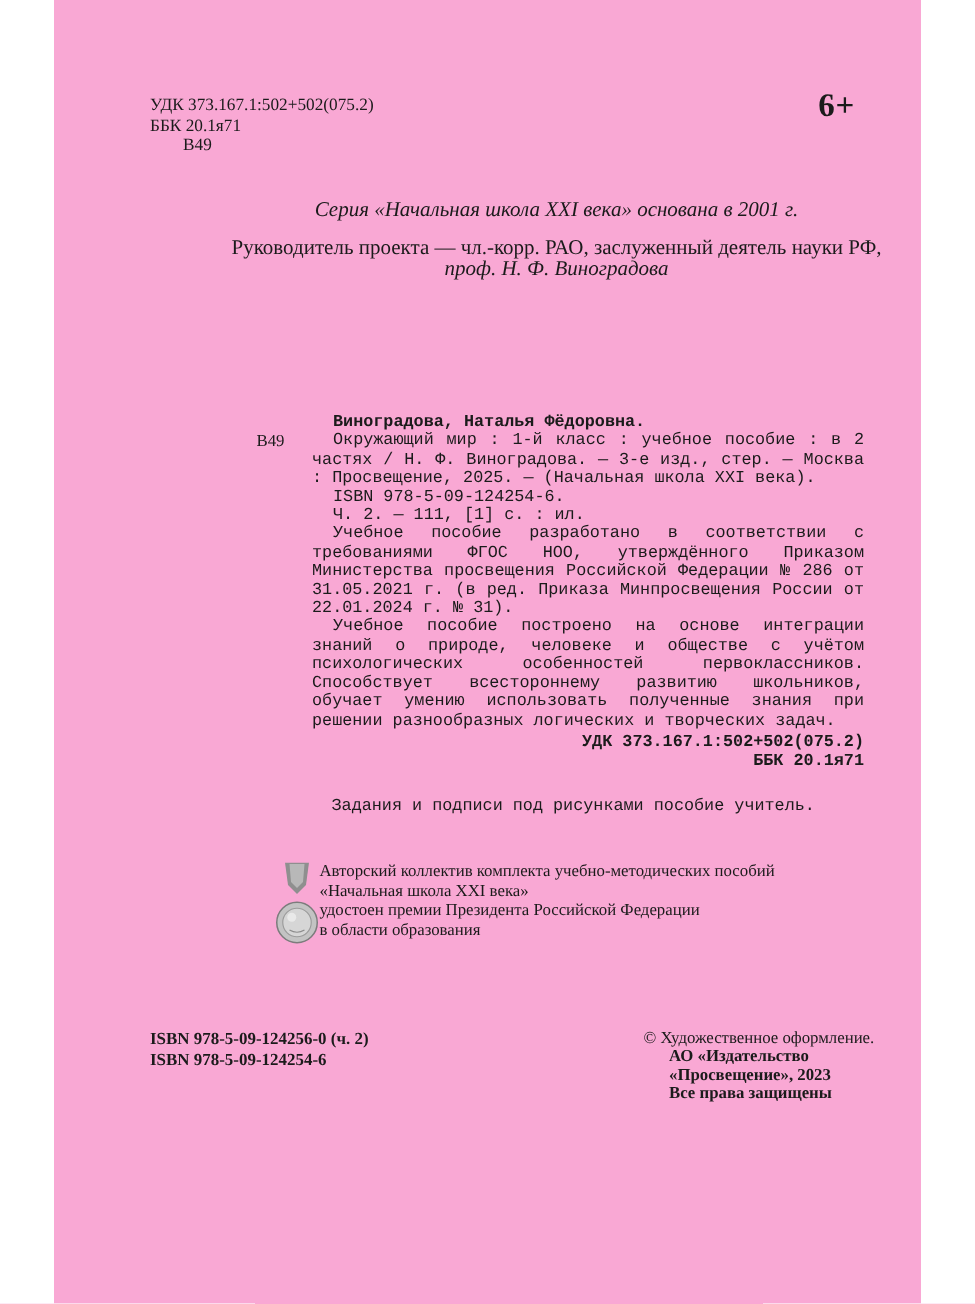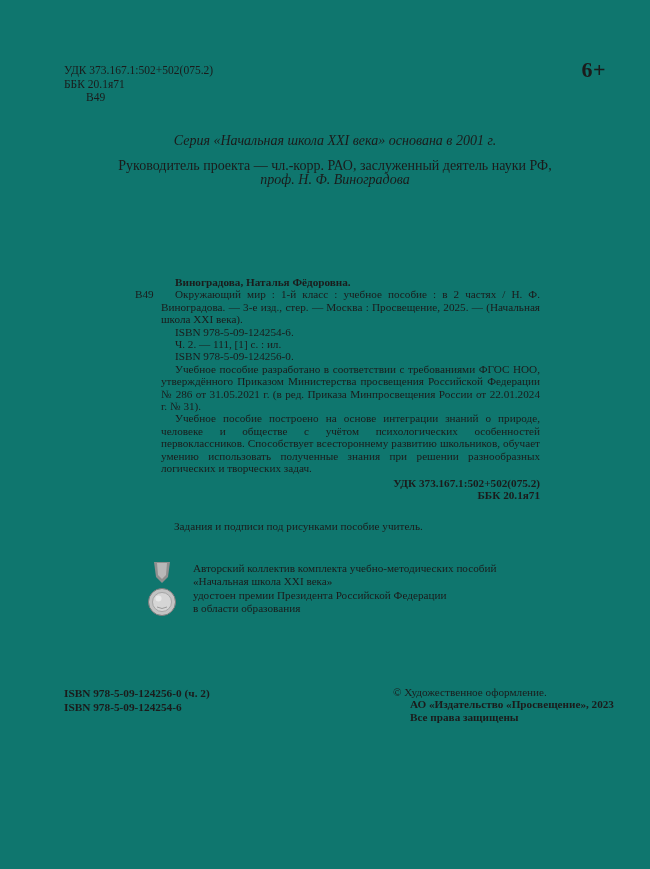--- a/index.html
+++ b/index.html
@@ -3,24 +3,24 @@
 <meta charset="utf-8">
 <style>
   * { margin: 0; padding: 0; box-sizing: border-box; }
   html, body { background: #ffffff; }
   body {
     font-family: "Liberation Serif", "DejaVu Serif", serif;
     -webkit-font-smoothing: antialiased;
   }
   .page {
     position: relative;
-    width: 650px;
+    width: 578px;
     height: 869px;
     margin: 0 auto;
-    background: #0f766e;
+    background: #f9a8d4;
     color: #1b1b1b;
     overflow: hidden;
   }
   .abs { position: absolute; }
 
   
   .header-left { left: 64px; top: 64px; font-size: 11.5px; line-height: 13.5px; }
   .code-indent { padding-left: 22px; }
 
   
@@ -28,32 +28,32 @@
 
   
   .center-col { left: 65px; width: 540px; text-align: center; font-size: 14px; }
   .series-note { top: 133px; font-style: italic; }
   .project-lead { top: 159px; line-height: 14px; }
   .italic { font-style: italic; }
 
   
   .catalog { left: 135px; top: 276px; width: 405px; font-size: 11.2px; line-height: 12.4px; }
   .margin-code { position: absolute; left: 0; top: 12px; }
-  .catalog-body { margin-left: 26px; }
+  .catalog-body { margin-left: 37px; font-family: Liberation Mono, monospace; }
   .just { text-align: justify; }
   .indent { text-indent: 14px; }
   .pad { padding-left: 14px; }
   .bold { font-weight: bold; }
   .right-codes { text-align: right; font-weight: bold; margin-top: 2px; line-height: 12.6px; }
 
   .attention { margin-top: 18px; padding-left: 13px; line-height: 12.6px; }
 
   .award { margin-top: 30px; display: flex; align-items: flex-start; }
   .medal { margin-left: 12px; flex: 0 0 30px; }
-  .award-text { margin-left: 16px; line-height: 13.2px; }
+  .award-text { margin-left: 0; line-height: 13.2px; }
 
   
   .footer-isbn { left: 64px; top: 686px; font-size: 11.3px; font-weight: bold; line-height: 14px; }
   .footer-copy { left: 393px; top: 686px; font-size: 11.2px; line-height: 12.3px; }
   .copy-indent { padding-left: 17px; font-weight: bold; }
 </style>
 </head>
 <body>
 
 <div class="page">
@@ -74,21 +74,20 @@
   </div>
 
   <div class="abs catalog">
     <div class="margin-code">В49</div>
 
     <div class="catalog-body">
       <div class="indent bold">Виноградова, Наталья Фёдоровна.</div>
       <div class="indent just">Окружающий мир : 1-й класс : учебное пособие : в 2 частях / Н. Ф. Виноградова. — 3-е изд., стер. — Москва : Просвещение, 2025. — (Начальная школа XXI века).</div>
       <div class="pad">ISBN 978-5-09-124254-6.</div>
       <div class="pad">Ч. 2. — 111, [1] с. : ил.</div>
-      <div class="pad">ISBN 978-5-09-124256-0.</div>
       <div class="indent just">Учебное пособие разработано в соответствии с требованиями ФГОС НОО, утверждённого Приказом Министерства просвещения Российской Федерации № 286 от 31.05.2021 г. (в ред. Приказа Минпросвещения России от 22.01.2024 г. № 31).</div>
       <div class="indent just">Учебное пособие построено на основе интеграции знаний о природе, человеке и обществе с учётом психологических особенностей первоклассников. Способствует всестороннему развитию школьников, обучает умению использовать полученные знания при решении разнообразных логических и творческих задач.</div>
 
       <div class="right-codes">
         <div>УДК 373.167.1:502+502(075.2)</div>
         <div>ББК  20.1я71</div>
       </div>
 
       <div class="attention">
         <div>Задания и подписи под рисунками пособие учитель.</div>

